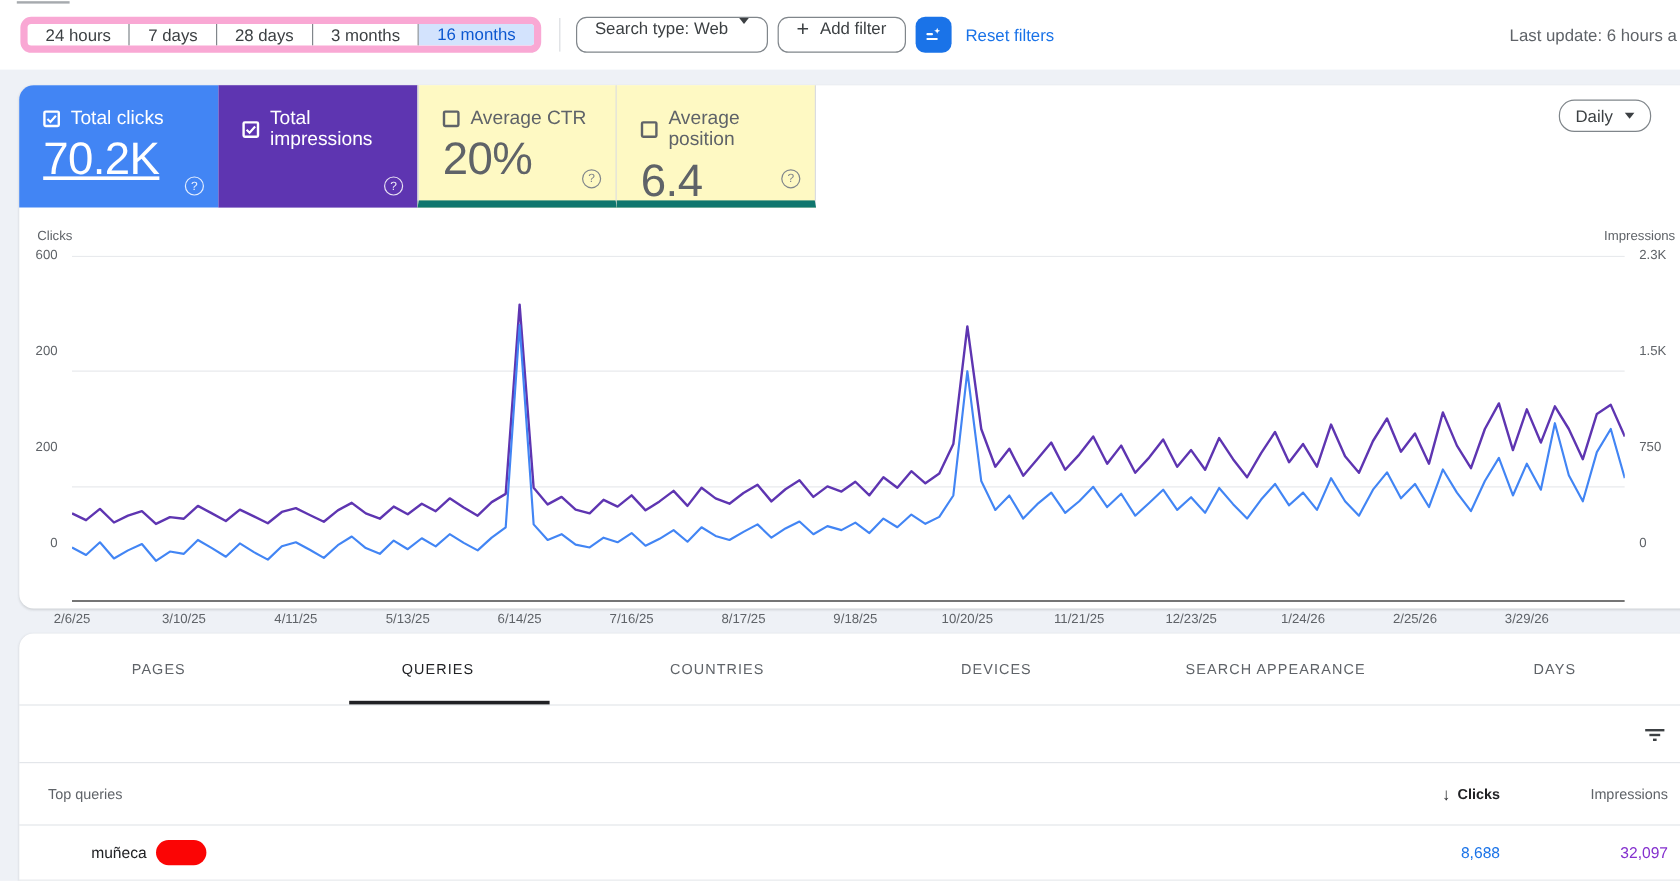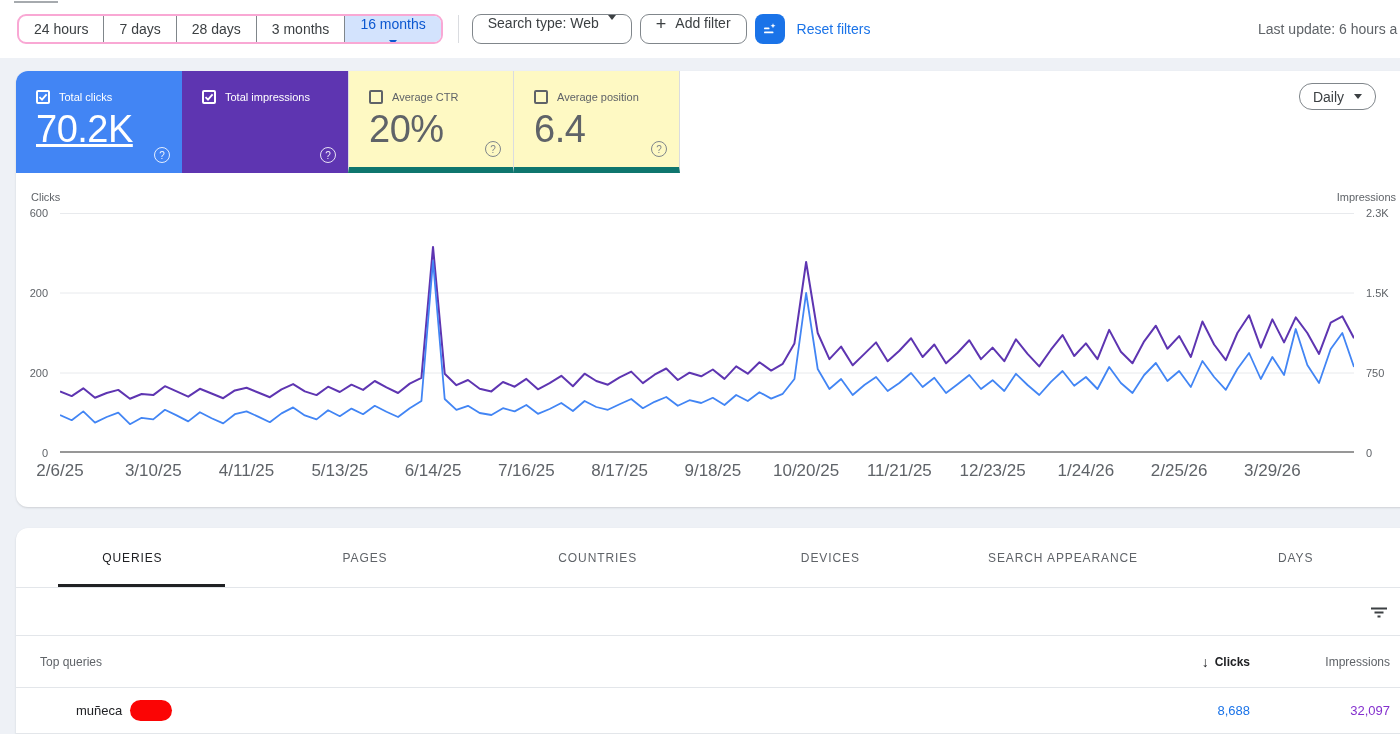--- a/index.html
+++ b/index.html
@@ -4,21 +4,21 @@
 <style>
   * { margin:0; padding:0; box-sizing:border-box; }
   html,body { width:1400px; height:734px; overflow:hidden; }
   body { font-family:"Liberation Sans", sans-serif; background:#eef1f6; position:relative; color:#3c4043; }
 
   
   .toolbar { position:absolute; top:0; left:0; right:0; height:58px; background:#fff; }
   .toolbar-inner { position:absolute; top:14px; left:17px; display:flex; align-items:center; }
   .scroll-remnant { position:absolute; top:1px; left:14px; width:44px; height:2px; background:#80868b; opacity:.7; }
 
-  .chip-group { display:flex; align-items:stretch; height:30px; border:2px solid #f9a8d4; border-radius:9px; background:#fff; overflow:hidden; }
+  .chip-group { display:flex; align-items:stretch; height:30px; border:6px solid #f9a8d4; border-radius:9px; background:#fff; overflow:hidden; }
   .chip-seg { display:flex; align-items:center; padding:0 15px; font-size:14px; color:#3c4043; border-right:1px solid #80868b; cursor:pointer; white-space:nowrap; }
   .chip-seg:last-child { border-right:none;flex-direction:column; }
   .chip-seg.selected { background:#d3e3fd; color:#0b57d0; font-weight:500; gap:8px; }
   .caret { width:0; height:0; border-left:4.5px solid transparent; border-right:4.5px solid transparent; border-top:5px solid currentColor; display:inline-block; }
 
   .vert-div { width:1px; height:28px; background:#dadce0; margin:0 13px 0 15px; }
 
   .pill-btn { display:flex; gap:9px; height:30px; padding:0 15px; border:1px solid #80868b; border-radius:9px; background:#fff; font-size:14px; color:#3c4043; cursor:pointer; white-space:nowrap; }
   .pill-btn + .pill-btn { margin-left:8px; }
   .plus { font-size:18px; line-height:1; color:#3c4043; font-weight:400; }
@@ -34,44 +34,44 @@
 
   .cards-row { display:flex; height:102px; }
   .metric-card { width:166px; height:102px; padding:19px 12px 10px 20px; position:relative; cursor:pointer; }
   .metric-card.c0 { background:#4285f4; border-radius:12px 0 0 0; }
   .metric-card.c1 { background:#5e35b1; }
   .metric-card.c2, .metric-card.c3 { background:#fef9c3; border-bottom:6px solid #0f766e; border-right:1px solid #dadce0; }
   .metric-card.c2 { border-left:1px solid #dadce0; }
   .mc-head { display:flex; align-items:center; gap:9px; }
   .cbx { width:14px; height:14px; border:2px solid #fff; border-radius:2px; display:flex; align-items:center; justify-content:center; flex:0 0 auto; }
   .cbx.gray { border-color:#5f6368; }
-  .mc-label { font-size:11px; }
+  .mc-label { font-size:16px; }
   .metric-card.c0 .mc-label, .metric-card.c1 .mc-label { color:#fff; }
   .metric-card.c2 .mc-label, .metric-card.c3 .mc-label { color:#5f6368; }
   .mc-value { font-size:38px; font-weight:400; letter-spacing:-0.5px; margin-top:4px; }
   .metric-card.c0 .mc-value, .metric-card.c1 .mc-value { color:#fff;text-decoration:underline; }
   .metric-card.c2 .mc-value, .metric-card.c3 .mc-value { color:#5f6368; }
   .q-icon { position:absolute; right:12px; bottom:10px; width:16px; height:16px; border-radius:50%; font-size:10px; display:flex; align-items:center; justify-content:center; }
   .q-white { border:1.4px solid rgba(255,255,255,.85); color:rgba(255,255,255,.9); }
   .q-gray { border:1.4px solid #80868b; color:#80868b; }
 
   .daily-btn { position:absolute; top:12px; right:36px; height:27px; display:flex; align-items:center; gap:10px; padding:0 13px; border:1px solid #80868b; border-radius:13px; background:#fff; font-size:14px; color:#3c4043; cursor:pointer; }
 
   
   .chart-wrap { position:relative; margin:40px 58px 0 44px; }
   .axis-title { position:absolute; top:-22px; font-size:11px; color:#5f6368; }
   .axis-title.l { left:-29px; }
   .axis-title.r { right:-42px; }
-  .plot { position:relative; height:240px; }
+  .plot { position:relative; height:289px; }
   .plot svg { position:absolute; inset:0; width:100%; height:100%; display:block; }
   .ytick { position:absolute; font-size:11px; color:#5f6368; transform:translateY(-50%); }
   .ytick.l { left:-12px; transform:translate(-100%,-50%); }
   .ytick.r { right:-12px; transform:translate(100%,-50%); }
   .x-ticks { position:relative; height:28px; margin-top:8px; }
-  .x-tick { position:absolute; top:0; transform:translateX(-50%); font-size:17px; color:#5f6368; white-space:nowrap; }
+  .x-tick { position:absolute; top:0; transform:translateX(-50%); font-size:11px; color:#5f6368; white-space:nowrap; }
 
   
   .tabs-row { display:flex; height:60px; border-bottom:1px solid #e3e6ea; }
   .tab { flex:1; display:flex; align-items:center; justify-content:center; font-size:12px; letter-spacing:.9px; color:#5f6368; cursor:pointer; position:relative; font-weight:500; }
   .tab.active { color:#202124; }
   .tab.active::after { content:""; position:absolute; left:18%; right:10%; bottom:0; height:3px; background:#202124; }
 
   .filter-row { height:48px; display:flex; align-items:center; justify-content:flex-end; padding-right:24px; border-bottom:1px solid #e3e6ea; }
   .filter-ic { cursor:pointer; display:flex; }
 
@@ -227,25 +227,25 @@
         <span class="x-tick" style="left: 72.0721%;">12/23/25</span>
         <span class="x-tick" style="left: 79.2793%;">1/24/26</span>
         <span class="x-tick" style="left: 86.4865%;">2/25/26</span>
         <span class="x-tick" style="left: 93.6937%;">3/29/26</span>
       </div>
   </div>
 </div>
 
 <div class="panel panel-2">
   <div class="tabs-row">
+    <div class="tab">
+        <span>PAGES</span>
+      </div>
     <div class="tab active">
         <span>QUERIES</span>
-      </div>
-    <div class="tab">
-        <span>PAGES</span>
       </div>
     <div class="tab">
         <span>COUNTRIES</span>
       </div>
     <div class="tab">
         <span>DEVICES</span>
       </div>
     <div class="tab">
         <span>SEARCH APPEARANCE</span>
       </div>

